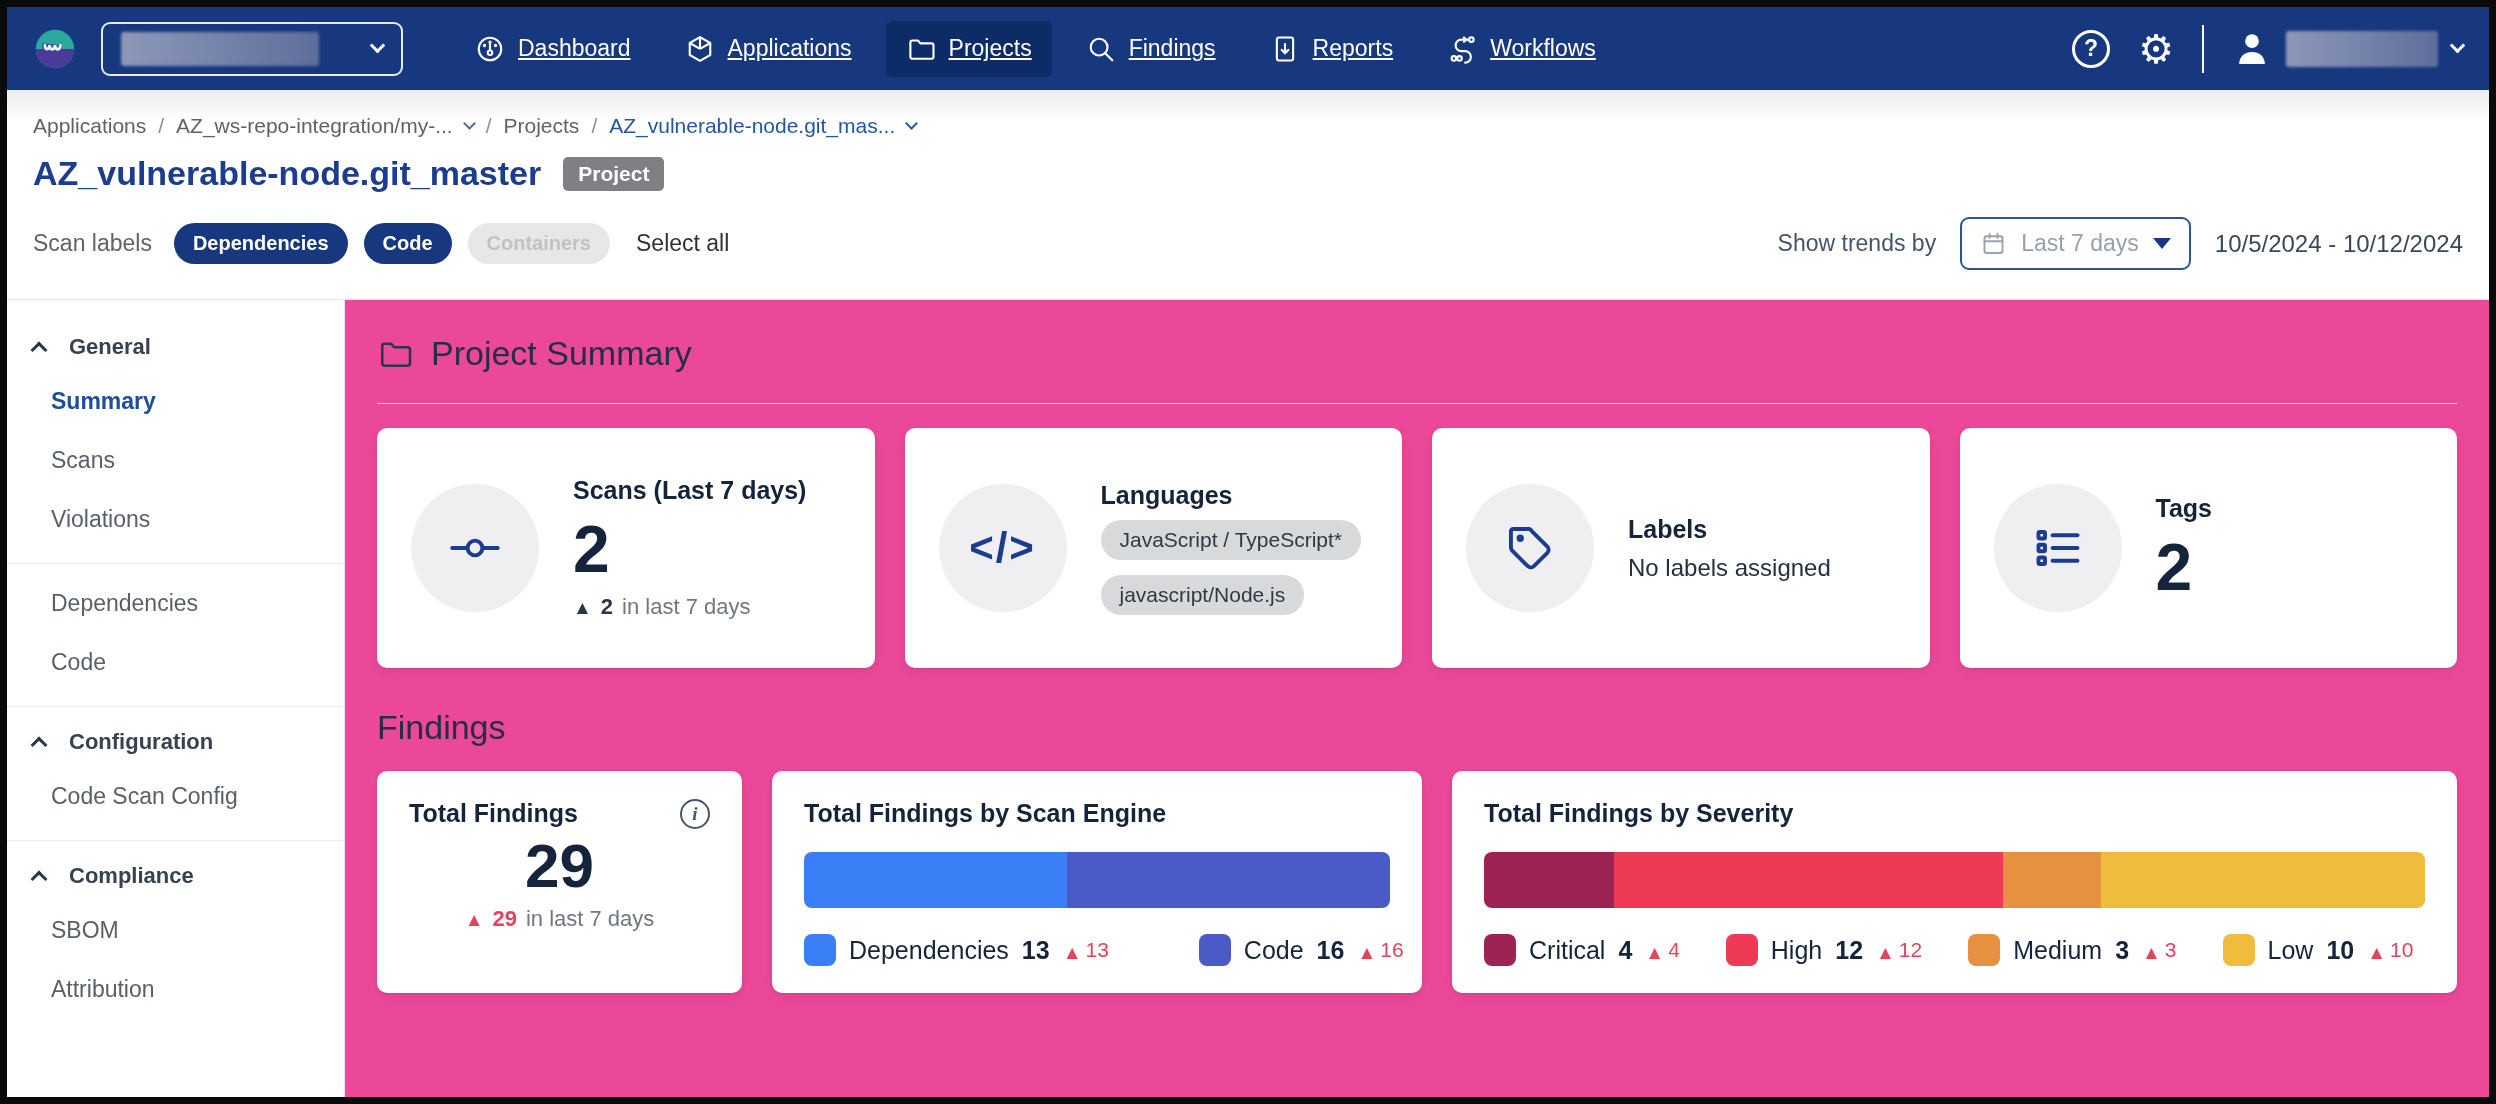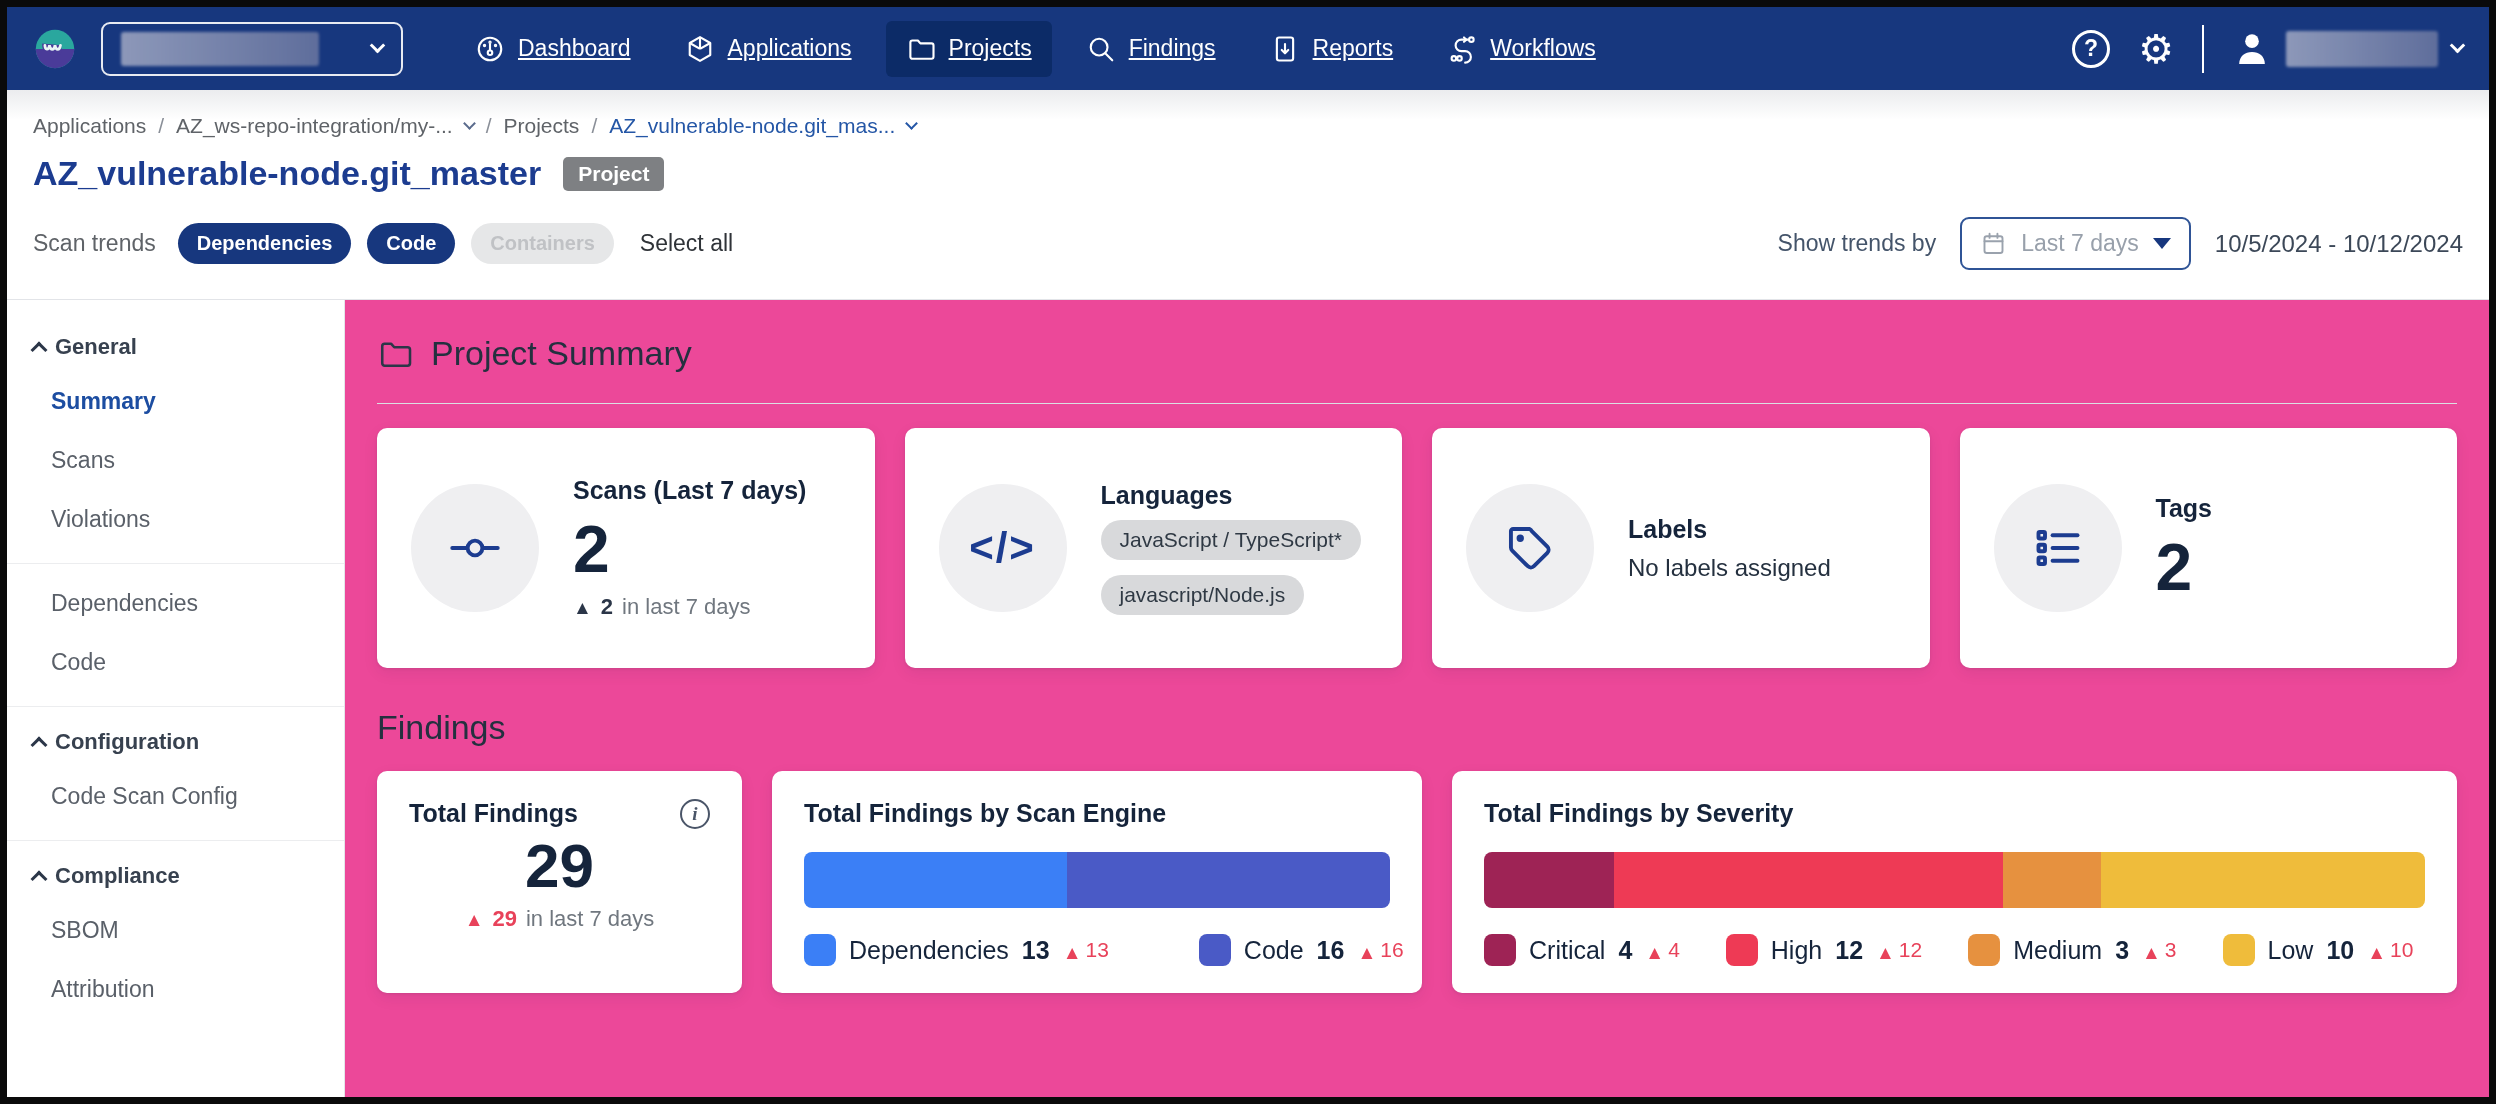--- a/index.html
+++ b/index.html
@@ -76,21 +76,21 @@
   .trend-select svg { width: 27px; height: 27px; color: #9AA2AD; }
   .trend-value { font-size: 23px; color: #98A0AB; }
   .caret-down { width: 0; height: 0; border-left: 9px solid transparent; border-right: 9px solid transparent; border-top: 11px solid #17377E; }
   .date-range { font-size: 24px; color: #3C4858; white-space: nowrap; }
 
   
   .content { display: flex; height: 797px; }
   .sidebar { width: 338px; flex-shrink: 0; background: #fff; border-right: 1px solid #E4E6E9; padding-top: 22px; }
   .sgroup { padding-bottom: 14px; margin-bottom: 10px; border-bottom: 1px solid #ECEDEF; }
   .sgroup:last-child { border-bottom: none; }
-  .sgroup-header { display: flex; align-items: center; gap: 10px; padding: 12px 26px; font-size: 22px; font-weight: 700; color: #37414F; cursor: pointer; }
+  .sgroup-header { display: flex; align-items: center; gap: 24px; padding: 12px 26px; font-size: 22px; font-weight: 700; color: #37414F; cursor: pointer; }
   .sgroup-header .chev { width: 12px; height: 12px; border-width: 3px; color: #2B3648; }
   .sitem { padding: 16px 26px 16px 44px; font-size: 23px; color: #5A6069; cursor: pointer; }
   .sitem.active { color: #1C4DA1; font-weight: 700; }
 
   .main { flex: 1; background: #ec4899; padding: 34px 32px; overflow: hidden; }
   .psum { display: flex; align-items: center; gap: 18px; font-size: 34px; color: #24303F; }
   .psum svg { width: 36px; height: 36px; color: #2B3648; }
   .hsep { border: none; border-top: 1px solid #DCDEE2; margin-top: 30px; }
   .h2 { font-size: 34px; font-weight: 400; color: #24303F; margin-top: 40px; }
 
@@ -227,21 +227,21 @@
     <span class="crumb-sep">/</span>
     <span class="crumb crumb-last">AZ_vulnerable-node.git_mas...</span>
     <span class="chev down crumb-chev crumb-last"></span>
   </div>
   <div class="title-row">
     <span class="page-title">AZ_vulnerable-node.git_master</span>
     <span class="type-badge">Project</span>
   </div>
   <div class="controls">
     <div class="ctrl-left">
-      <span class="ctrl-label">Scan trends</span>
+      <span class="ctrl-label">Scan labels</span>
       <span class="chip">Dependencies</span>
       <span class="chip">Code</span>
       <span class="chip disabled">Containers</span>
       <span class="select-all">Select all</span>
     </div>
     <div class="ctrl-right">
       <span class="trend-label">Show trends by</span>
       <div class="trend-select">
         <svg viewBox="0 0 24 24" fill="none" stroke="currentColor" stroke-width="1.7" stroke-linecap="round">
           <rect x="4" y="5.5" width="16" height="15" rx="2"></rect>

